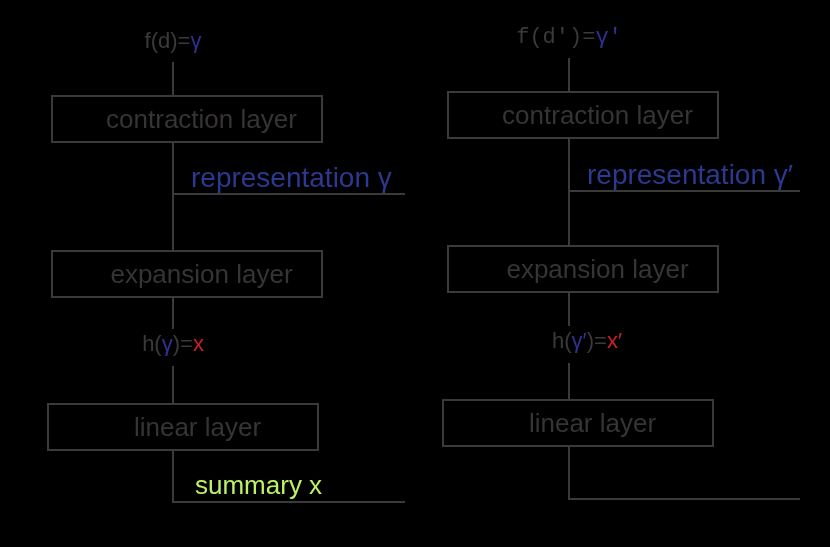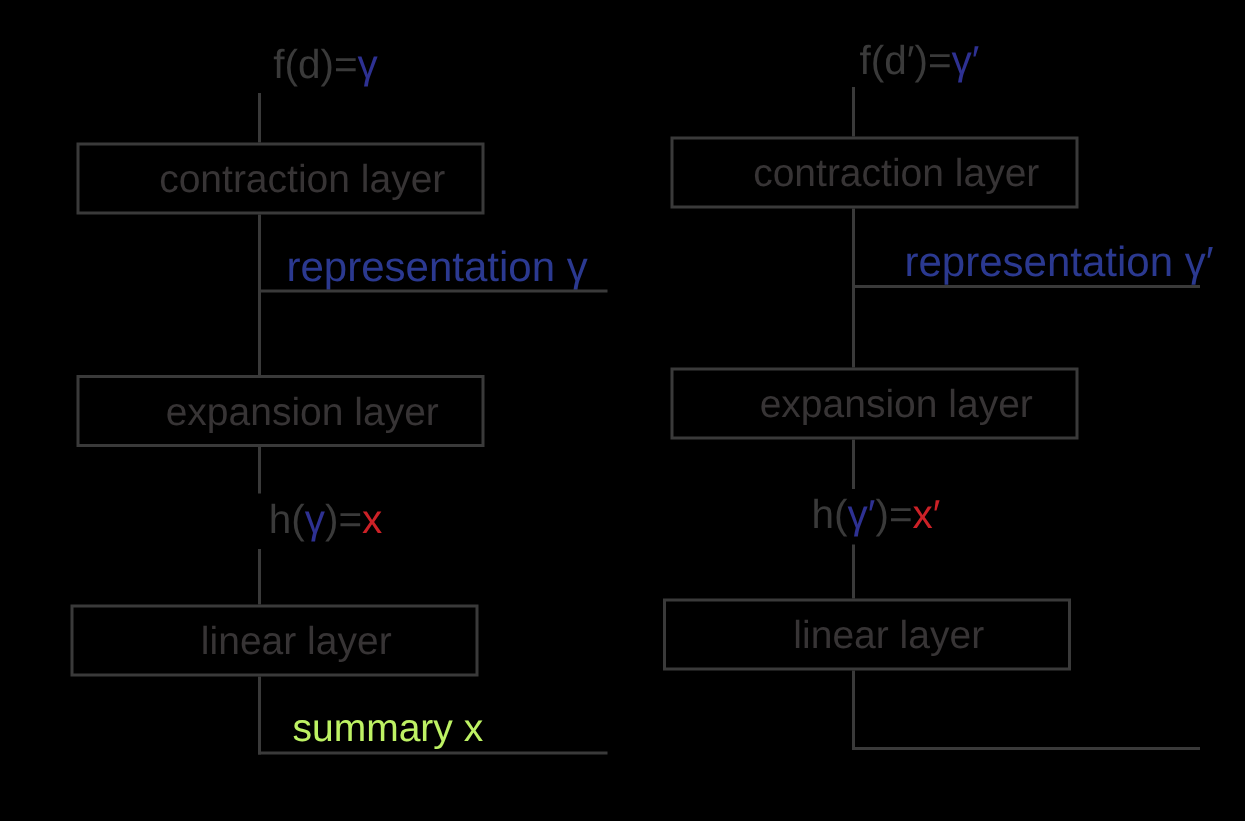--- a/index.html
+++ b/index.html
@@ -21,25 +21,24 @@
     color: #373435;
     font-size: 26px;
     display: flex;
     align-items: center;
     justify-content: center;
     white-space: nowrap;
     padding-left: 29px;
   }
   .formula {
     position: absolute;
-    font-size: 27px;
+    font-size: 22px;
     color: #3a3a3a;
     white-space: nowrap;
     transform: translateX(-50%);
-    margin-left: 44px;
   }
   .sym-blue { color: #2e3192; }
   .sym-red  { color: #cc2127; }
   .label-blue {
     position: absolute;
     font-size: 28px;
     color: #2b3990;
     white-space: nowrap;
   }
   .label-red {
@@ -83,42 +82,42 @@
 
   <div class="box" style="left:47px; top:403px;">
     <span>linear layer</span>
   </div>
 
   <div class="vline" style="left:172px; top:451px; height:52px;"></div>
 
   <div class="label-red" style="left:195px; top:470px;">summary x</div>
   <div class="hline" style="left:172px; top:501px; width:233px;"></div>
 
-  <div class="formula" style="left:569px; top:25px;">
+  <div class="formula" style="left:569px; top:25px;font-family:Liberation Mono, monospace;">
     <span>f(d′)=</span><span class="sym-blue">γ′</span>
   </div>
 
   <div class="vline" style="left:568px; top:58px; height:33px;"></div>
 
   <div class="box" style="left:447px; top:91px;">
     <span>contraction layer</span>
   </div>
 
   <div class="vline" style="left:568px; top:139px; height:106px;"></div>
 
-  <div class="label-blue" style="left:587px; top:159px;margin-left:16px;">representation γ′</div>
+  <div class="label-blue" style="left:587px; top:159px;">representation γ′</div>
   <div class="hline" style="left:568px; top:190px; width:232px;"></div>
 
   <div class="box" style="left:447px; top:245px;">
     <span>expansion layer</span>
   </div>
 
   <div class="vline" style="left:568px; top:293px; height:33px;"></div>
 
-  <div class="formula" style="left:540px; top:328px;">
+  <div class="formula" style="left:587px; top:328px;">
     <span>h(</span><span class="sym-blue">γ′</span><span>)=</span><span class="sym-red">x′</span>
   </div>
 
   <div class="vline" style="left:568px; top:363px; height:36px;"></div>
 
   <div class="box" style="left:442px; top:399px;">
     <span>linear layer</span>
   </div>
 
   <div class="vline" style="left:568px; top:447px; height:53px;"></div>

